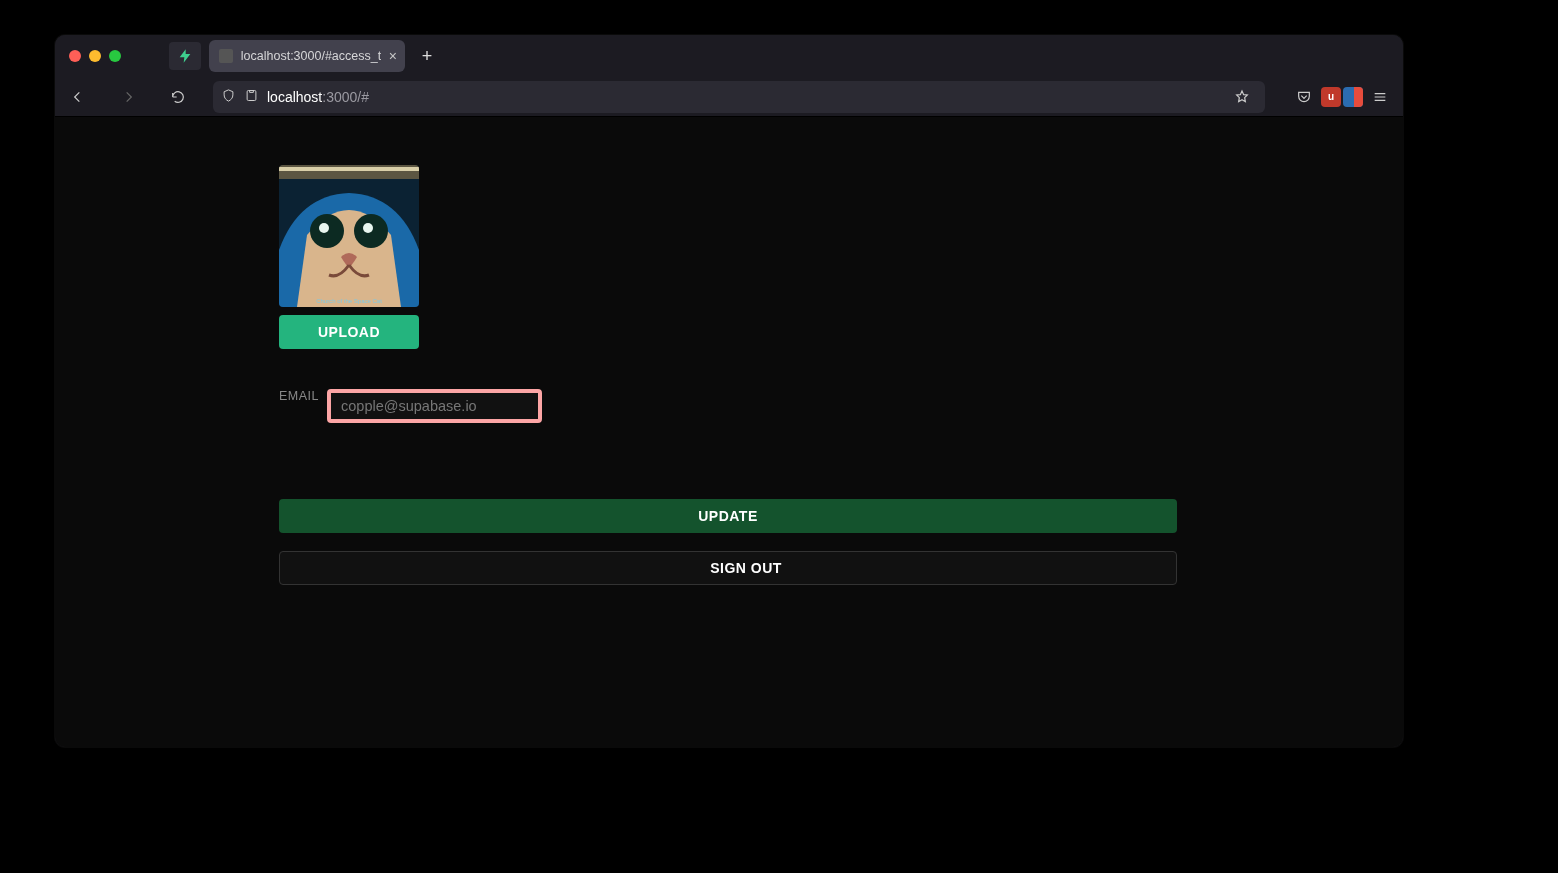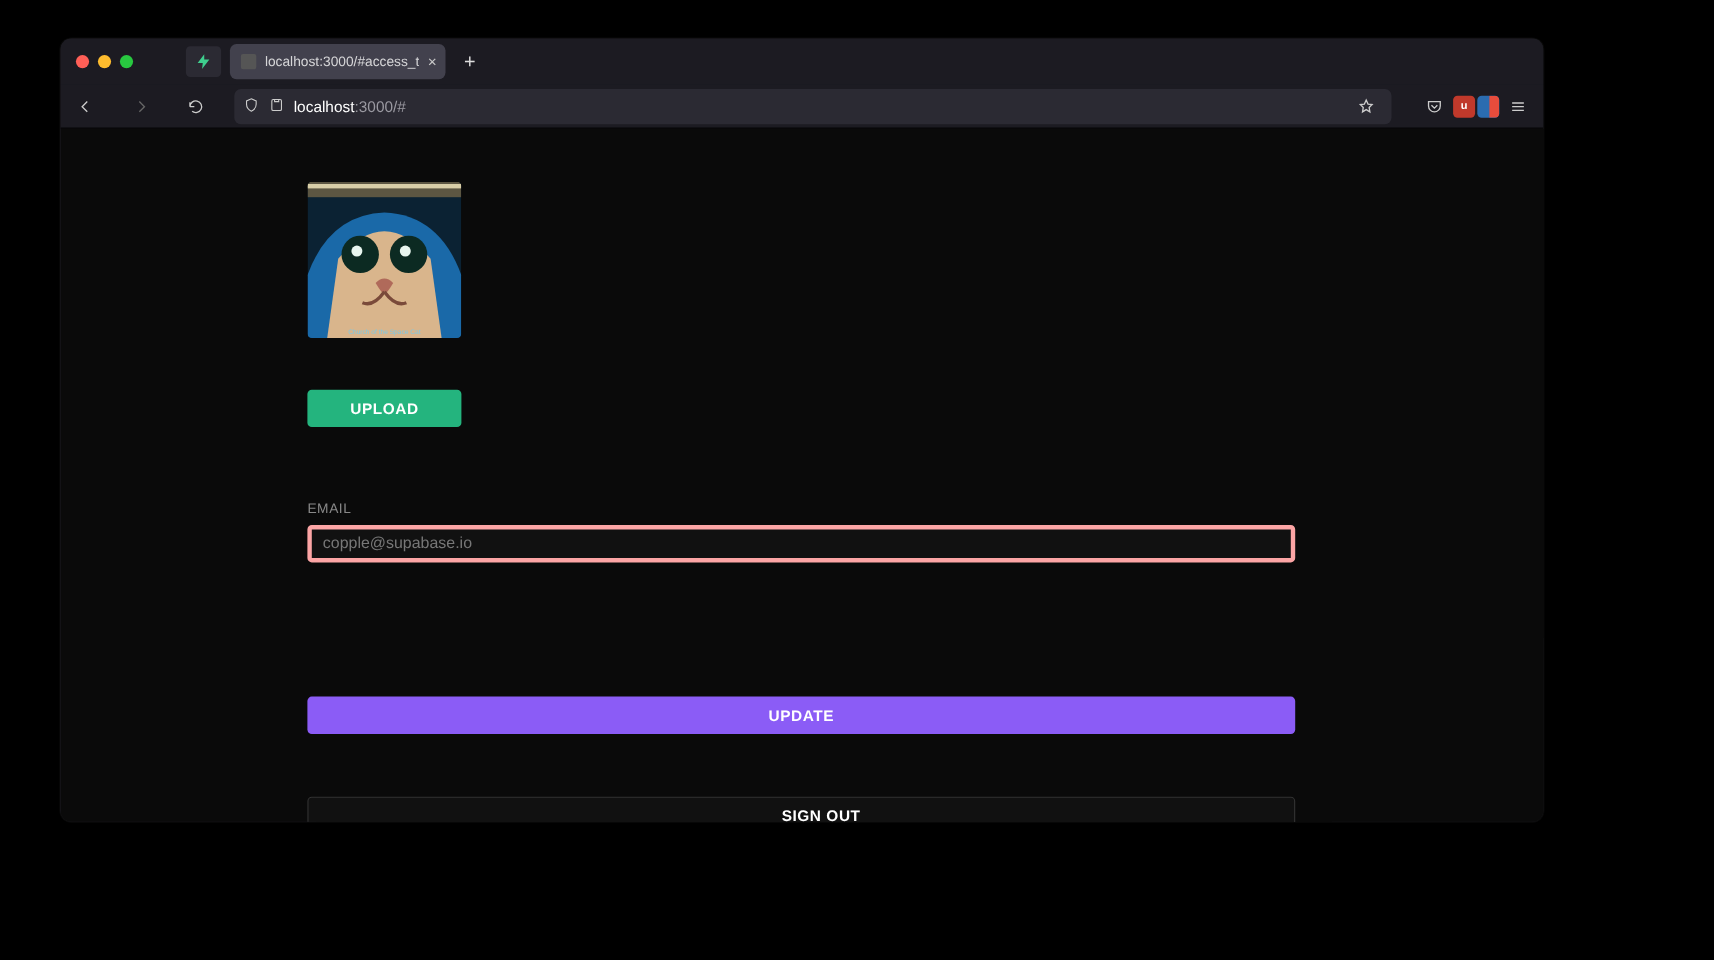--- a/index.html
+++ b/index.html
@@ -99,21 +99,21 @@
   .page {
     flex: 1;
     background: #0a0a0a;
     color: #fff;
     overflow: auto;
     padding-top: 48px;
   }
   .form {
     width: 898px;
     margin-left: 224px;
-    display: flex; flex-direction: column; gap: 39px;
+    display: flex; flex-direction: column;
   }
 
   .avatar {
     width: 140px; height: 142px;
     border-radius: 4px;
     overflow: hidden;
     position: relative;
   }
   .avatar svg { width:100%; height:100%; display:block; }
 
@@ -123,44 +123,44 @@
     background: #24b47e;
     color: #fff;
     border: none;
     border-radius: 4px;
     font-size: 14px;
     font-weight: 600;
     letter-spacing: .5px;
     cursor: pointer;
   }
 
-  .field { margin-top: 28px; display:flex; flex-direction:column; gap:8px; }
+  .field { margin-top: 40px; display:flex; flex-direction:row; gap:8px; }
   .field:first-of-type { margin-top: 36px; }
   .field label {
     font-size: 12.5px;
     letter-spacing: .5px;
     color: #888;
     font-weight: 500;
   }
   .field input {
     height: 34px;
     background: #111;
     border: 4px solid #fca5a5;
     border-radius: 4px;
     padding: 0 10px;
     color: #fff;
     font-size: 14.5px;
     outline: none;
   }
   .field input[disabled] { color: #777; }
 
   .primary-btn {
-    margin-top: 16px;
+    margin-top: 36px;
     height: 34px;
-    background: #8b5cf6;
+    background: #14532d;
     color: #fff;
     border: none;
     border-radius: 4px;
     font-size: 14px;
     font-weight: 600;
     letter-spacing: .5px;
     cursor: pointer;
   }
   .secondary-btn {
     margin-top: 18px;

